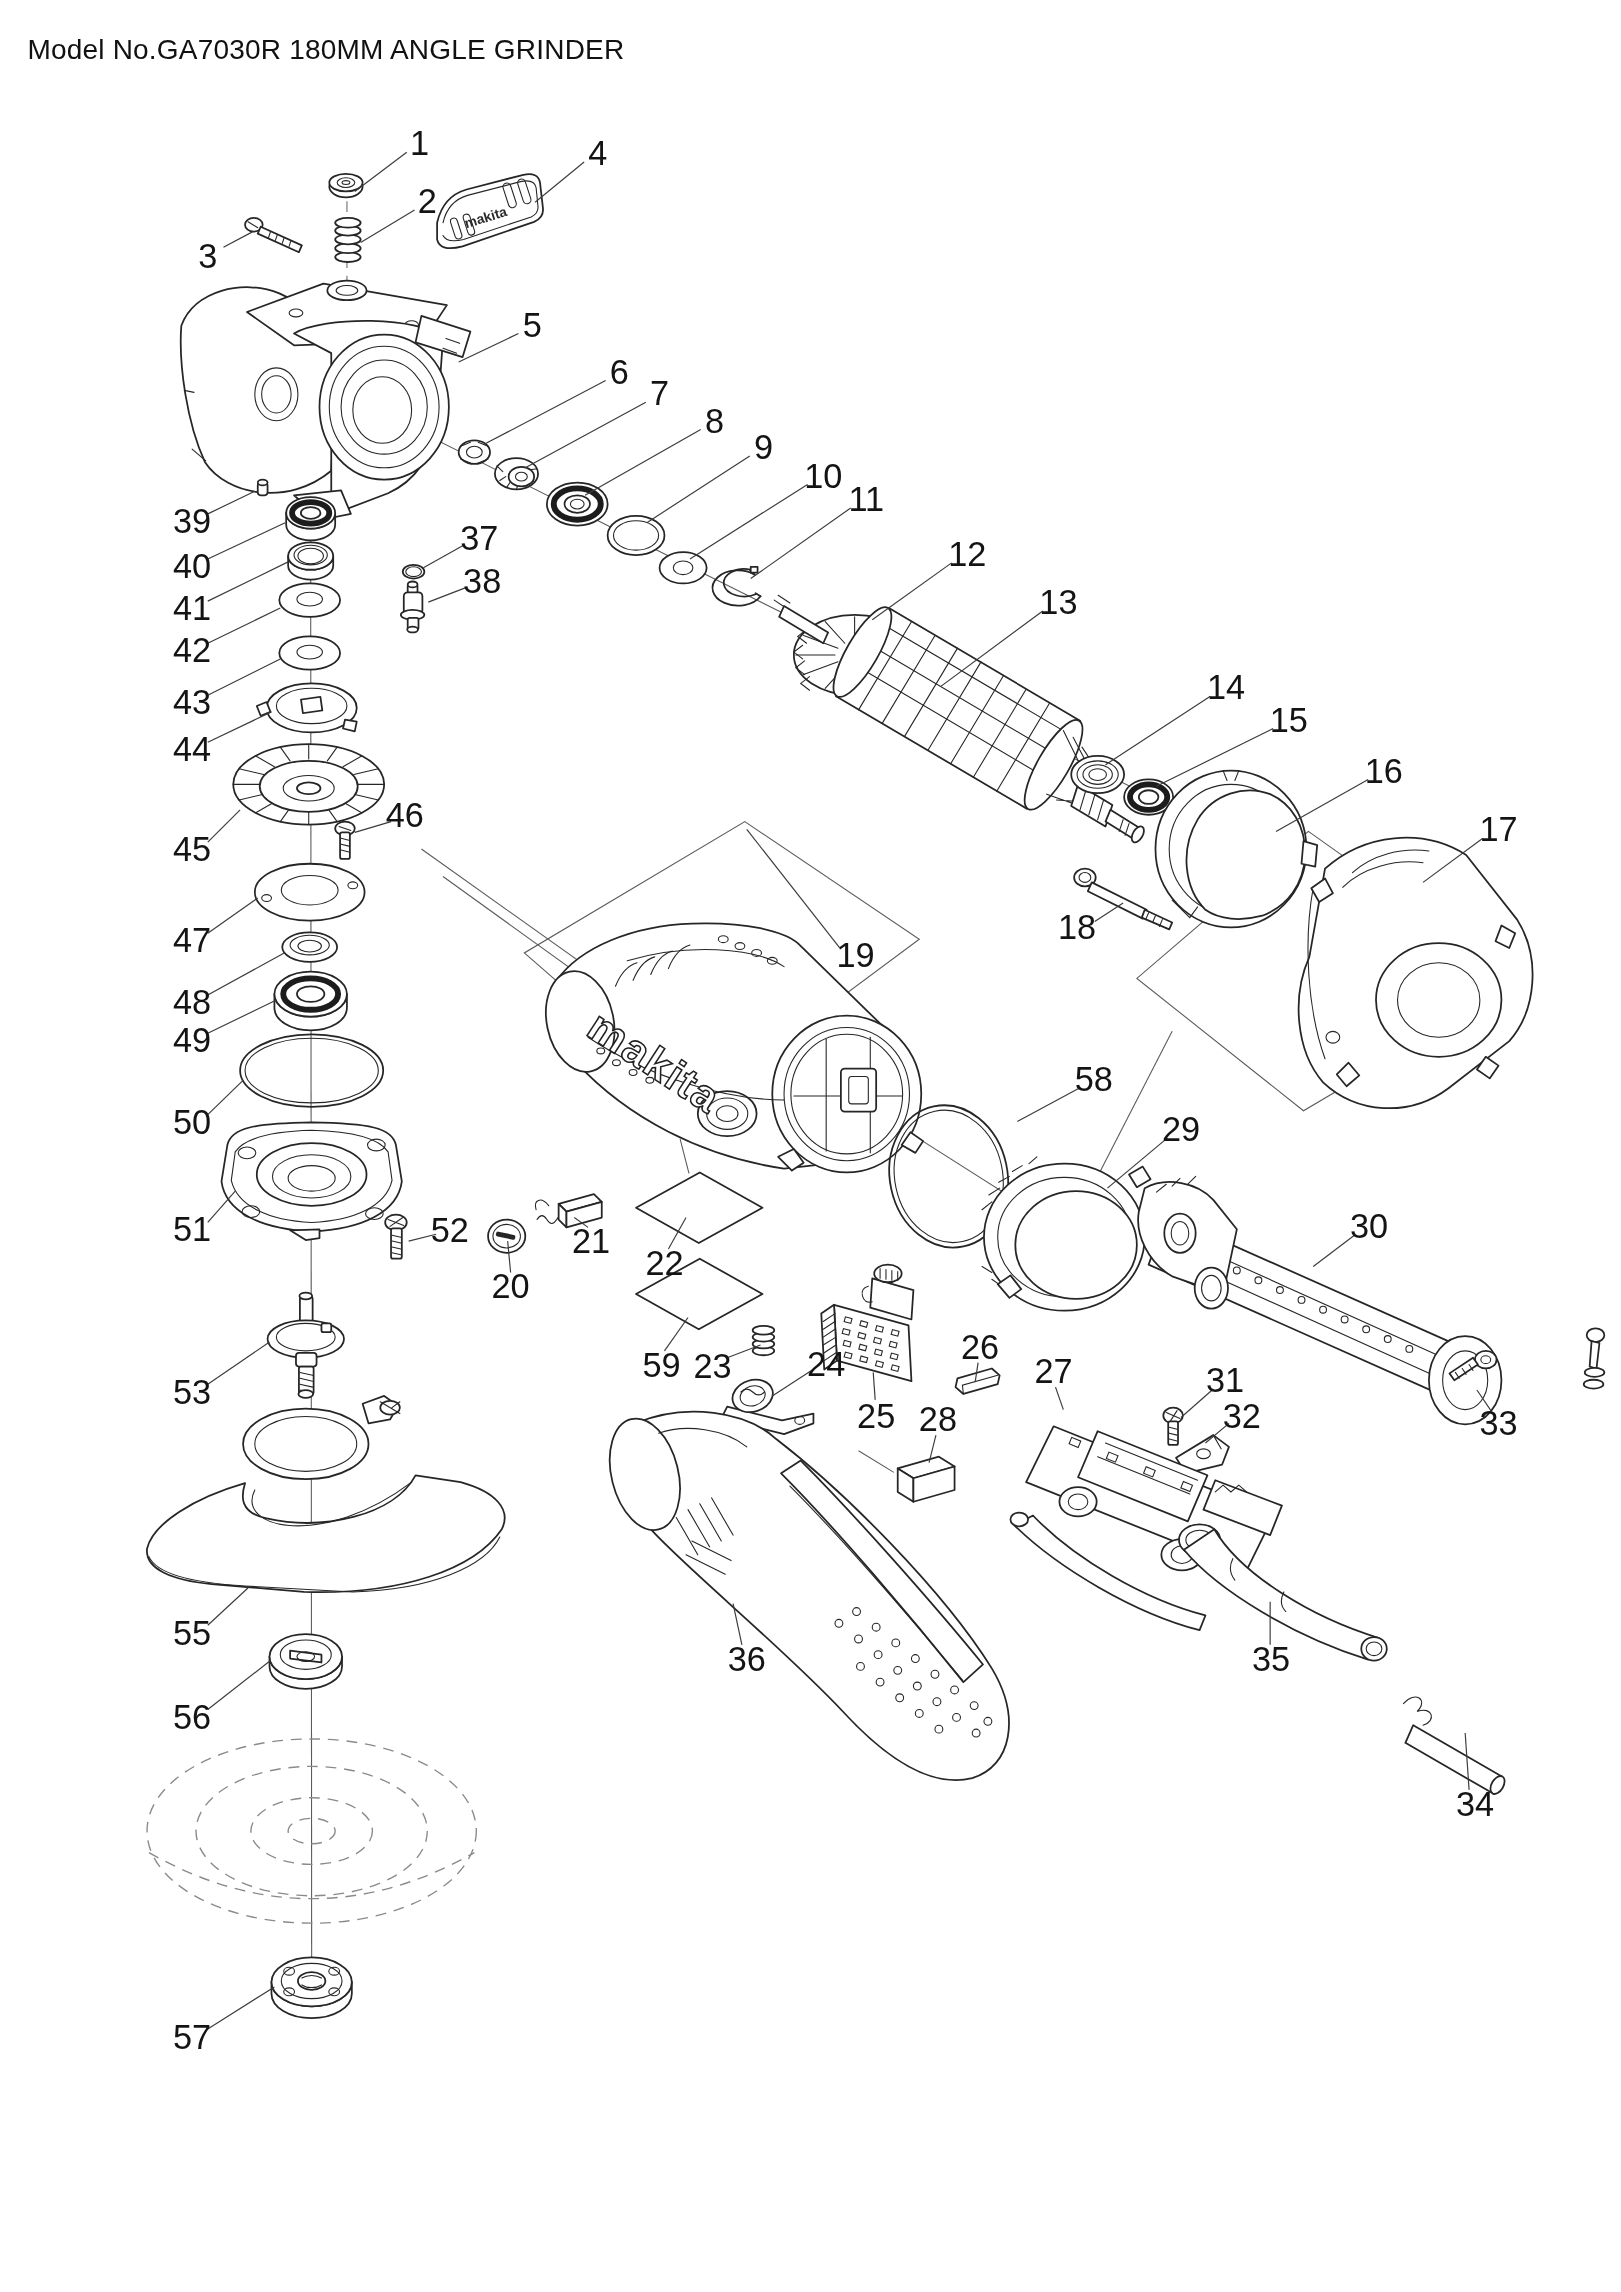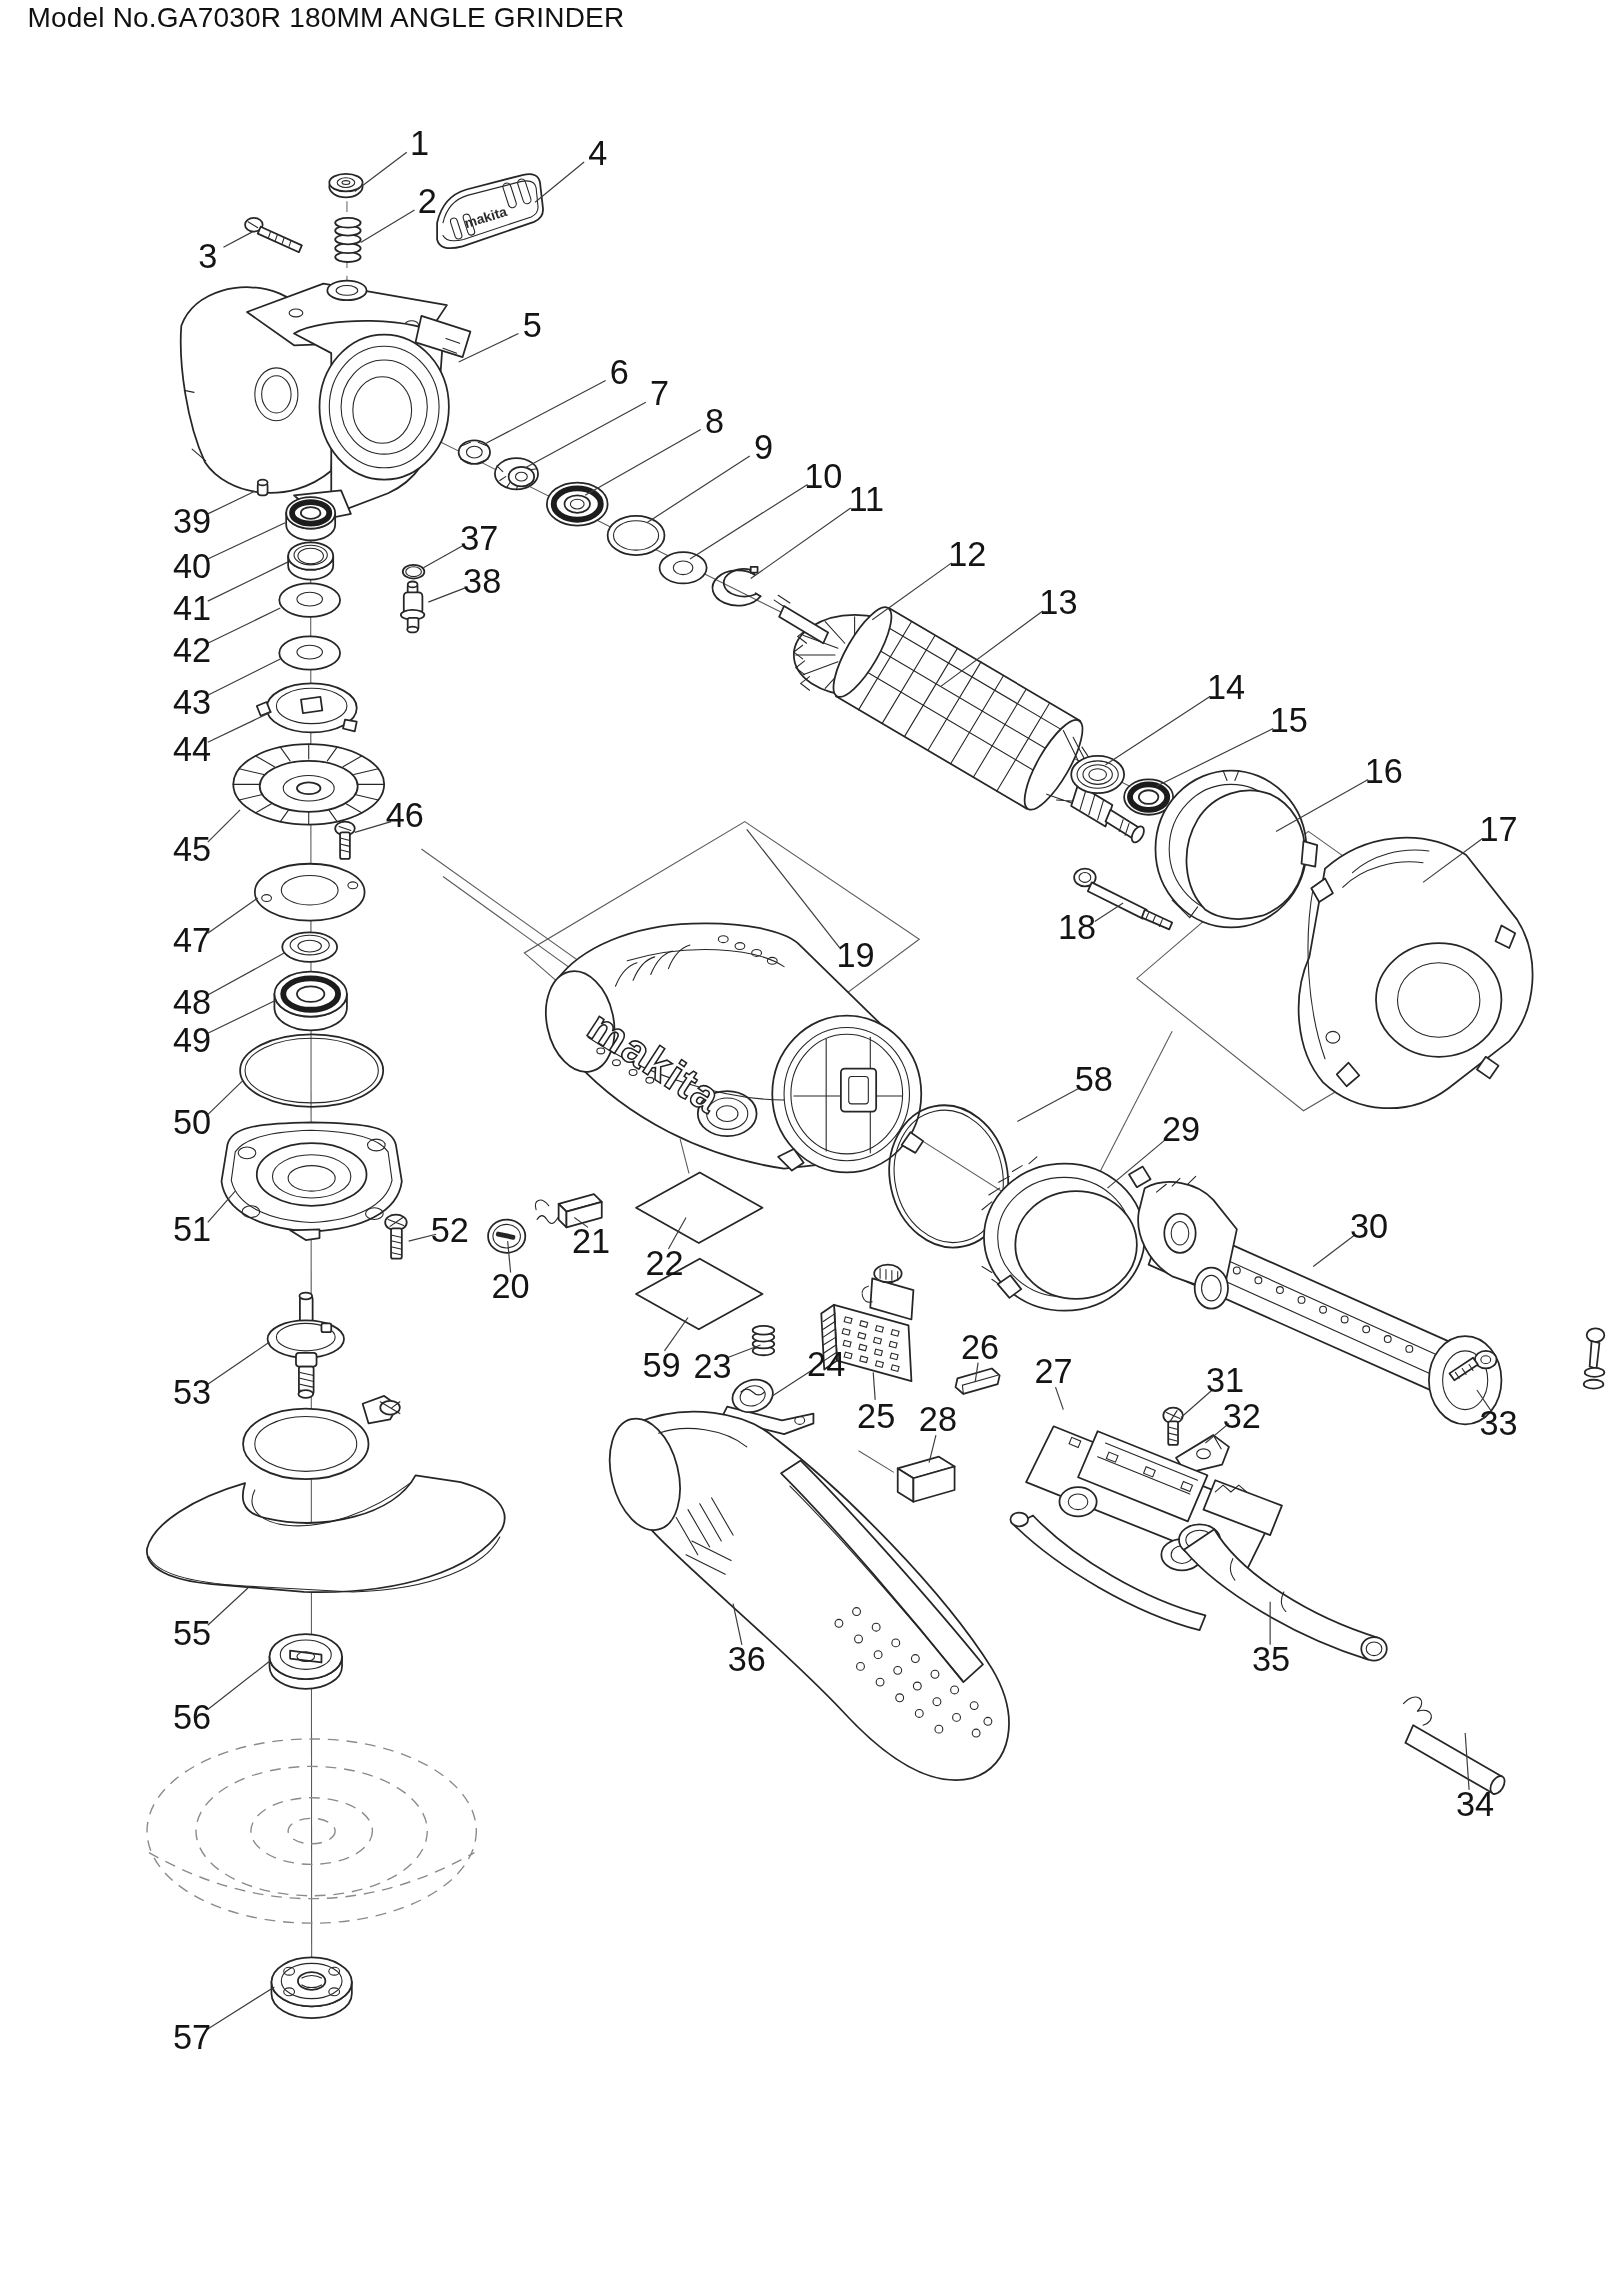--- a/index.html
+++ b/index.html
@@ -1,18 +1,18 @@
 <!DOCTYPE html>
 <html><head>
 <meta charset="utf-8">
 <style>
   html,body{margin:0;padding:0;background:#e8e8e8;}
   .canvas{position:relative;width:1621px;height:2293px;background:#ffffff;overflow:hidden;
           font-family:"Liberation Sans", sans-serif;}
-  .title{position:absolute;left:27.4px;top:2px;font-size:28px;font-weight:500;color:#111;
+  .title{position:absolute;left:27.4px;top:34px;font-size:28px;font-weight:500;color:#111;
          letter-spacing:0.2px;white-space:nowrap;}
   svg{position:absolute;left:0;top:0;}
   .s{stroke:#262626;stroke-width:1.8;fill:none;stroke-linecap:round;stroke-linejoin:round;}
   .sf{stroke:#262626;stroke-width:1.8;fill:#ffffff;stroke-linejoin:round;}
   .d{stroke:#262626;stroke-width:1.1;fill:none;stroke-linecap:round;}
   .thk{stroke:#1c1c1c;stroke-width:6;fill:none;}
   .thin{stroke:#5a5a5a;stroke-width:1.1;fill:none;}
   .dash{stroke:#8a8a8a;stroke-width:1.4;fill:none;stroke-dasharray:11 8;}
   .lead{stroke:#3c3c3c;stroke-width:1.2;}
   .num{font-family:"Liberation Sans",sans-serif;font-size:35px;fill:#141414;}

